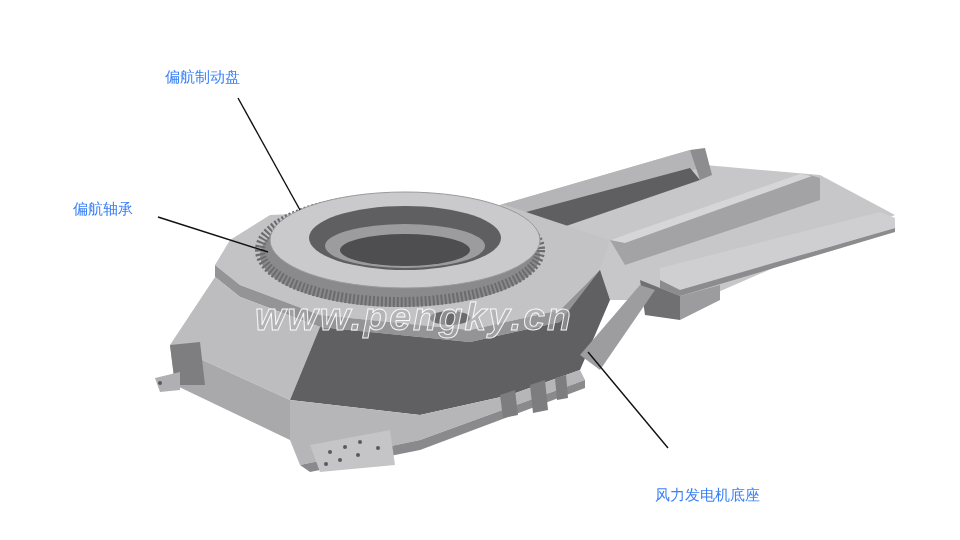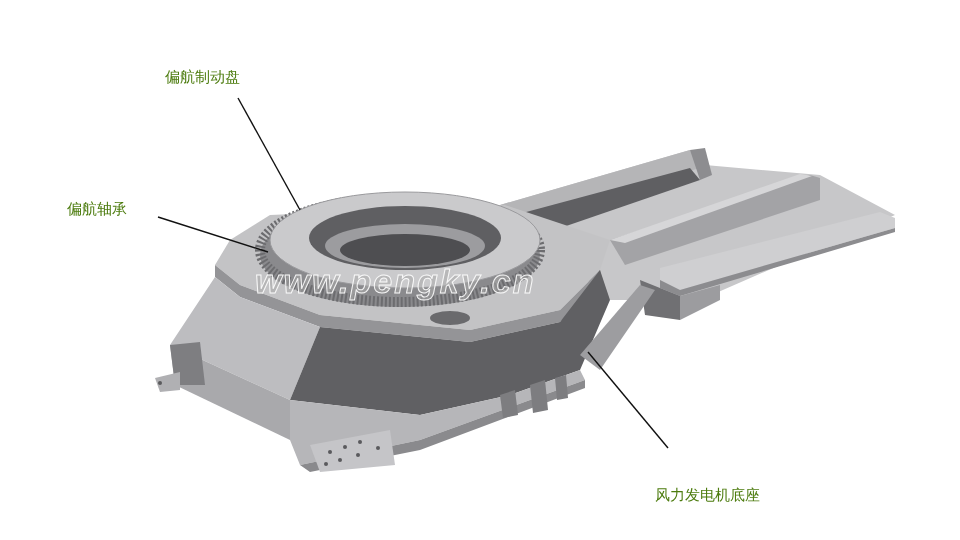--- a/index.html
+++ b/index.html
@@ -1,19 +1,19 @@
 <!DOCTYPE html>
 <html><head>
 <meta charset="utf-8">
 <style>
   html, body { margin: 0; padding: 0; background: #ffffff; }
   body { width: 960px; height: 540px; position: relative; overflow: hidden; font-family: "DejaVu Sans", "Liberation Sans", sans-serif; }
   .stage { position: absolute; left: 0; top: 0; width: 960px; height: 540px; }
-  .label { position: absolute; font-size: 15px; color: #4d7c0f; white-space: nowrap; line-height: 1; }
-  .watermark { position: absolute; font-family: "Liberation Sans", sans-serif; font-style: italic; font-weight: bold; font-size: 34px; color: rgba(170,170,170,0.55); -webkit-text-stroke: 1px rgba(255,255,255,0.9); letter-spacing: 2px; white-space: nowrap; }
+  .label { position: absolute; font-size: 15px; color: #3b82f6; white-space: nowrap; line-height: 1; }
+  .watermark { position: absolute; font-family: "Liberation Sans", sans-serif; font-style: italic; font-weight: bold; font-size: 39px; color: rgba(170,170,170,0.55); -webkit-text-stroke: 1px rgba(255,255,255,0.9); letter-spacing: 2px; white-space: nowrap; margin-top: 33px; }
 </style>
 </head>
 <body>
 
 <div class="stage">
   <svg width="960" height="540" viewBox="0 0 960 540">
 
     <g>
       <polygon points="500,205 690,150 705,165 820,175 895,215 700,300 610,300" fill="#c7c7c9"></polygon>
       <polygon points="500,205 690,150 700,168 515,220" fill="#b5b5b7"></polygon>
@@ -82,15 +82,15 @@
     <g stroke="#111111" stroke-width="1.4" fill="none">
       <line x1="238" y1="98" x2="300" y2="210"></line>
       <line x1="158" y1="217" x2="268" y2="252"></line>
       <line x1="588" y1="352" x2="668" y2="448"></line>
     </g>
   </svg>
 
   <div class="watermark" style="left:255px; top:262px;">www.pengky.cn</div>
 
   <div class="label" style="left:165px; top:70px;">偏航制动盘</div>
-  <div class="label" style="left:67px; top:202px;">偏航轴承</div>
+  <div class="label" style="left:73px; top:202px;">偏航轴承</div>
   <div class="label" style="left:655px; top:456px;margin-top:32px;">风力发电机底座</div>
 </div>
 
 </body></html>

